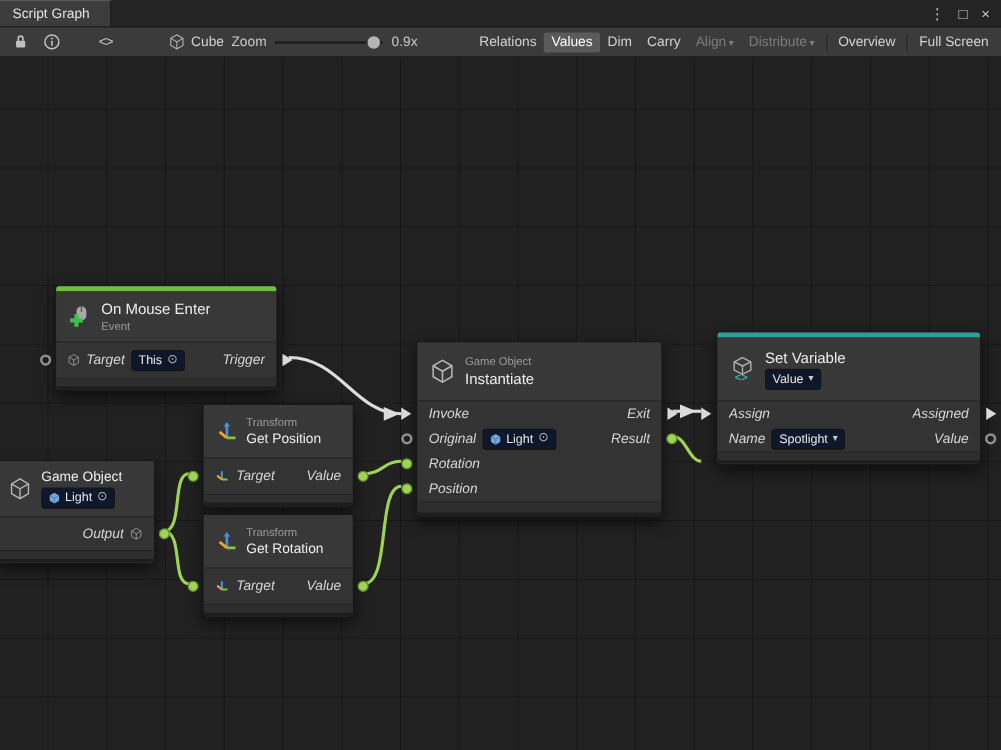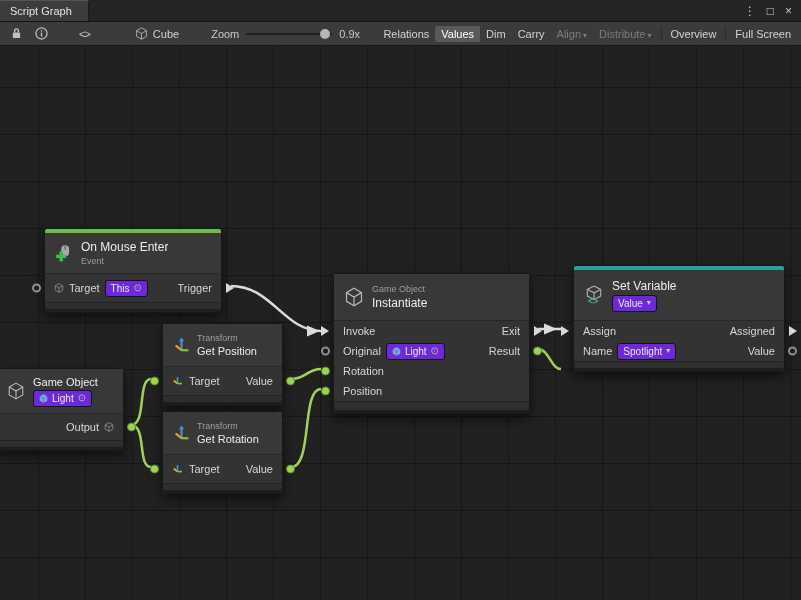--- a/index.html
+++ b/index.html
@@ -38,25 +38,25 @@
   .wires{position:absolute;left:0;top:0;width:801px;height:556px;pointer-events:none;}
   
   .node{position:absolute;background:#333;border:1px solid #181818;border-radius:3px;
         box-shadow:0 5px 12px rgba(0,0,0,0.55);color:#d9d9d9;}
   .accent{height:4px;border-radius:2px 2px 0 0;}
   .nhead{display:flex;align-items:center;gap:7px;padding:0 9px;background:#383838;}
   .hcol{display:flex;flex-direction:column;justify-content:center;gap:2px;min-width:0;}
   .t1{font-size:12px;color:#ededed;white-space:nowrap;overflow:hidden;text-align:right;}
   .t2{font-size:9px;color:#9c9c9c;white-space:nowrap;}
   .row{position:relative;display:flex;align-items:center;gap:5px;padding:0 9px;background:#333;}
-  .lbl{font-size:11px;color:#d6d6d6;white-space:nowrap;overflow:hidden;}
+  .lbl{font-size:11px;color:#d6d6d6;white-space:nowrap;overflow:hidden;font-style:italic;}
   .sp{flex:1;}
   .nfoot{height:9px;background:#2e2e2e;border-top:1px solid #232323;
          box-shadow:inset 0 -3px 0 rgba(0,0,0,0.35);border-radius:0 0 2px 2px;}
-  .chip{display:inline-flex;align-items:center;gap:4px;background:#6d28d9;border:1px solid #141414;
+  .chip{display:inline-flex;align-items:center;gap:4px;background:#0f172a;border:1px solid #141414;
         border-radius:3px;padding:1px 5px;font-size:10px;color:#e8e8e8;line-height:13px;white-space:nowrap;}
   .picker{color:#b5b5b5;font-size:10px;line-height:1;}
   .darr{color:#c8c8c8;font-size:8px;line-height:1;}
   .port{position:absolute;top:50%;transform:translateY(-50%);}
   .pl{left:-13px;} .pr{right:-13px;}
   .pc{width:9px;height:9px;border-radius:50%;box-sizing:border-box;}
   .pc.on{background:#9FD356;border:1px solid #5d8a2b;}
   .pc.off{border:2px solid #8f8f8f;background:transparent;}
   .ptri{width:0;height:0;border-top:5px solid transparent;border-bottom:5px solid transparent;border-left:8px solid #d9d9d9;}
   .micon{display:inline-flex;width:12px;height:12px;flex:none;}
@@ -91,21 +91,21 @@
       </svg>
   </span>
   <span class="ticon code-glyph" style="margin-left:30px;width:auto">&lt;&gt;</span>
   <span class="ticon" style="margin-left:44px">
     <svg width="13" height="13" viewBox="0 0 16 16">
         <path d="M8 1 L14 4.5 L14 11.5 L8 15 L2 11.5 L2 4.5 Z" fill="none" stroke="#bdbdbd"></path>
         <path d="M2 4.5 L8 8 L14 4.5 M8 8 L8 15" fill="none" stroke="#bdbdbd"></path>
       </svg>
   </span>
   <span class="tbtn" style="padding-left:3px">Cube</span>
-  <span style="margin-left:26px;color:#c9c9c9">Zoom</span>
+  <span style="color:#c9c9c9">Zoom</span>
   <span class="zoom-track">
     <span class="zoom-knob"></span>
   </span>
   <span style="color:#c9c9c9">0.9x</span>
   <span class="tbtn" style="margin-left:auto">Relations</span>
   <span class="tbtn active">Values</span>
   <span class="tbtn">Dim</span>
   <span class="tbtn">Carry</span>
   <span class="tbtn disabled"><span>Align</span><span class="darr-small">▾</span></span>
   <span class="tbtn disabled"><span>Distribute</span><span class="darr-small">▾</span></span>

